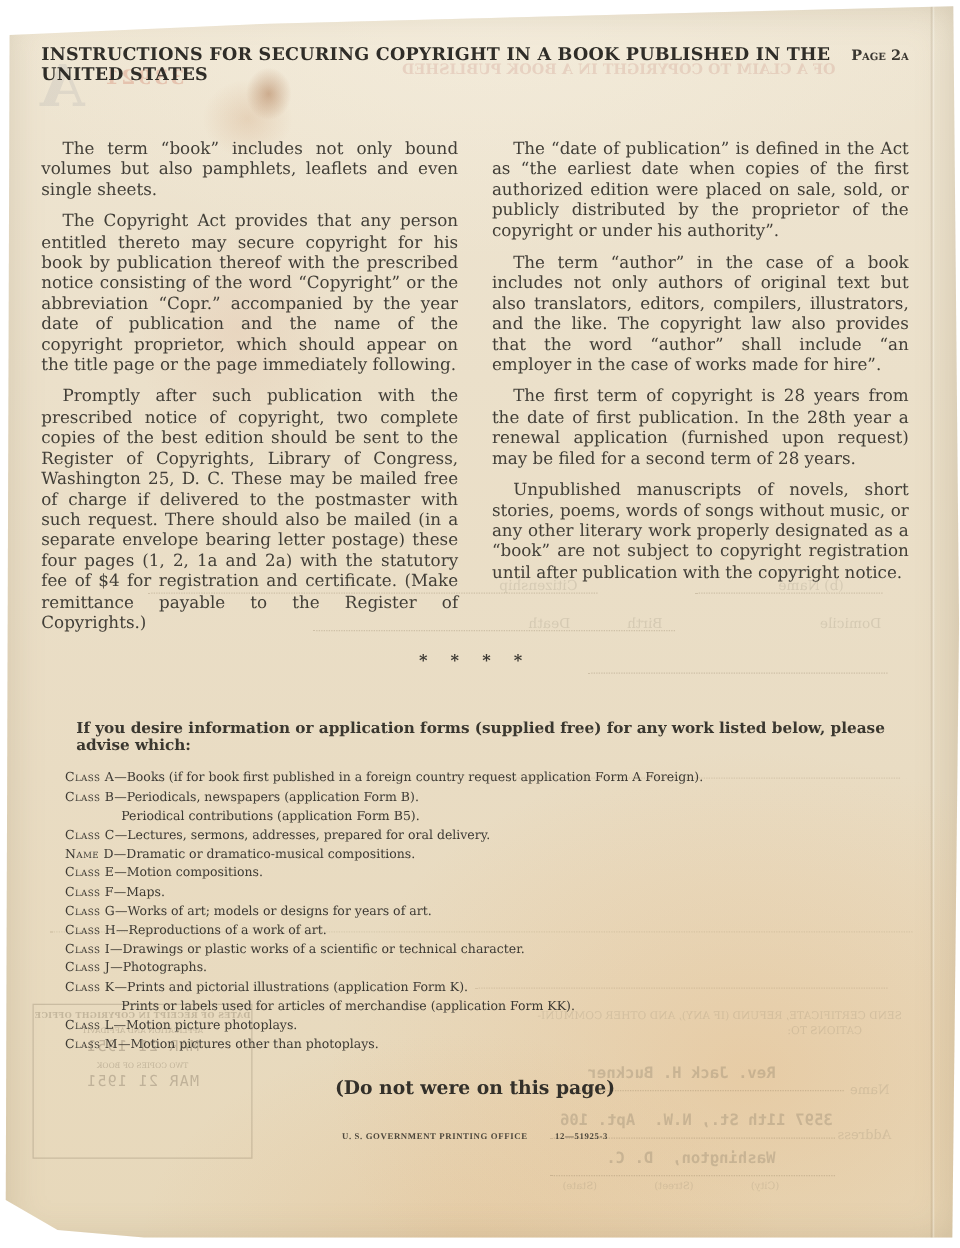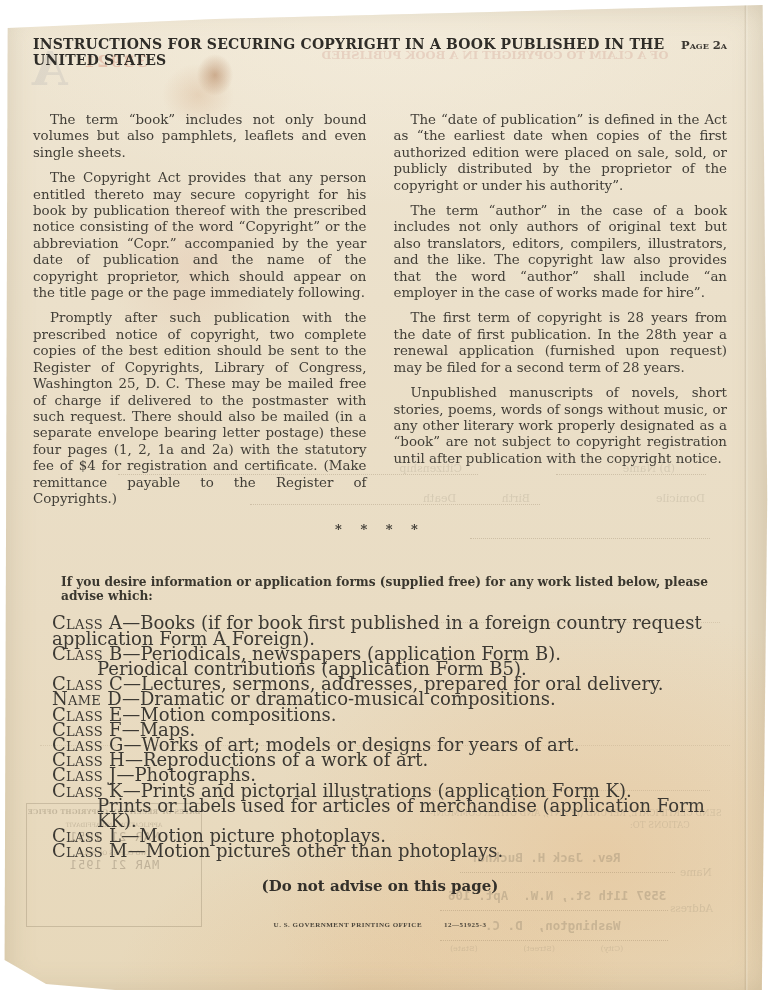--- a/index.html
+++ b/index.html
@@ -35,21 +35,21 @@
   .cols{display:flex;gap:27px;margin-top:28px;position:relative;z-index:2;}
   .col{flex:1;font-size:13.4px;line-height:16.4px;text-align:justify;color:#413e37;margin-top:16px;}
   .col p{margin:0 0 9px 0;text-indent:17px;}
 
   
   .stars{text-align:center;margin-top:6px;font-size:13px;font-weight:bold;letter-spacing:7px;color:#3c3933;position:relative;z-index:2;}
 
   
   .classes{margin-top:38px;position:relative;z-index:2;}
   .intro{font-size:12.2px;font-weight:bold;margin:0 0 12px 28px;color:#3a372f;}
-  .class-item{font-size:18px;line-height:15.2px;margin-left:19px;color:#3c3933;}
+  .class-item{font-size:10px;line-height:15.2px;margin-left:19px;color:#3c3933;}
   .class-label{font-variant:small-caps;letter-spacing:.3px;}
   .class-extra{margin-left:64px;}
 
   
   .notice{text-align:center;font-weight:bold;font-size:15px;margin-top:18px;color:#33302a;position:relative;z-index:2;}
   .gpo{display:flex;justify-content:center;gap:22px;margin-top:26px;
        font-family:Liberation Serif, serif;font-weight:bold;font-size:7px;
        letter-spacing:.5px;color:#4d473c;position:relative;z-index:2;}
 
   
@@ -137,28 +137,29 @@
 
     <div class="class-item"><span class="class-label">Class A</span><span>—Books (if for book first published in a foreign country request application Form A Foreign).</span></div>
     <div class="class-item"><span class="class-label">Class B</span><span>—Periodicals, newspapers (application Form B).</span></div>
     <div class="class-item class-extra">Periodical contributions (application Form B5).</div>
     <div class="class-item"><span class="class-label">Class C</span><span>—Lectures, sermons, addresses, prepared for oral delivery.</span></div>
     <div class="class-item"><span class="class-label">Name D</span><span>—Dramatic or dramatico-musical compositions.</span></div>
     <div class="class-item"><span class="class-label">Class E</span><span>—Motion compositions.</span></div>
     <div class="class-item"><span class="class-label">Class F</span><span>—Maps.</span></div>
     <div class="class-item"><span class="class-label">Class G</span><span>—Works of art; models or designs for years of art.</span></div>
     <div class="class-item"><span class="class-label">Class H</span><span>—Reproductions of a work of art.</span></div>
+    <div class="class-item"><span class="class-label">Class I</span><span>—Drawings or plastic works of a scientific or technical character.</span></div>
     <div class="class-item"><span class="class-label">Class J</span><span>—Photographs.</span></div>
     <div class="class-item"><span class="class-label">Class K</span><span>—Prints and pictorial illustrations (application Form K).</span></div>
     <div class="class-item class-extra">Prints or labels used for articles of merchandise (application Form KK).</div>
     <div class="class-item"><span class="class-label">Class L</span><span>—Motion picture photoplays.</span></div>
     <div class="class-item"><span class="class-label">Class M</span><span>—Motion pictures other than photoplays.</span></div>
   </div>
 
-  <div class="notice">(Do not advise on this page)</div>
+  <div class="notice">(Do not were on this page)</div>
 
   <div class="gpo">
     <span>U. S. GOVERNMENT PRINTING OFFICE</span>
     <span>12—51925-3</span>
   </div>
 
   <div class="fold"></div>
 </div>
 
 </body></html>

